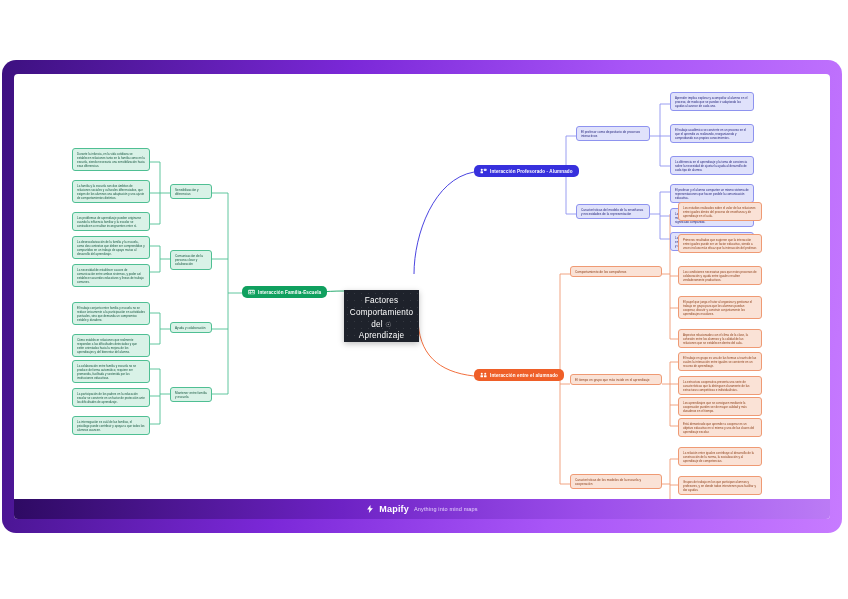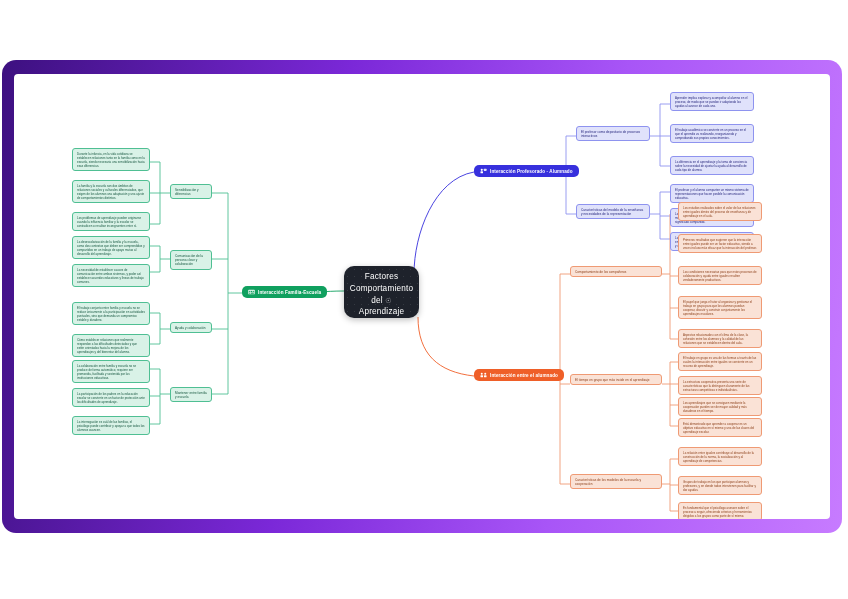--- a/index.html
+++ b/index.html
@@ -14,25 +14,25 @@
     background:linear-gradient(90deg,#2e0a63 0%,#6d22c4 40%,#9b4dea 70%,#bb7bf5 100%);
     display:flex;align-items:center;justify-content:center;gap:5px;}
   .brand{color:#fff;font-size:9px;font-weight:700;letter-spacing:.2px;}
   .tagline{color:#e5d2fb;font-size:5.5px;letter-spacing:.15px;}
   .bolt{width:8px;height:8px;}
 
   svg.links{position:absolute;left:0;top:0;width:100%;height:100%;pointer-events:none;}
 
   .node{position:absolute;box-sizing:border-box;}
 
-  .root{background:#1e222b;border-radius:10px;color:#fff;
+  .root{background:#1e222b;border-radius:0;color:#fff;
     display:flex;flex-direction:column;align-items:center;justify-content:center;
     box-shadow:0 2px 6px rgba(0,0,0,.25);
     background-image:radial-gradient(rgba(255,255,255,.10) 0.5px,transparent 0.6px);
-    background-size:7px 7px;}
+    background-size:7px 7px;margin-top:24px;}
   .root .rlabel{font-size:8.2px;line-height:1.45;text-align:center;letter-spacing:.2px;}
   .folder{width:22px;height:16px;margin-bottom:5px;}
 
   .branch{border-radius:5px;color:#fff;display:flex;align-items:center;gap:3px;
     padding:3px 6px;font-size:4.6px;font-weight:600;letter-spacing:.1px;white-space:nowrap;}
   .branch .bico{width:7px;height:6px;flex:none;}
   .b-green{background:#10a05f;}
   .b-blue{background:#3730dd;}
   .b-orange{background:#ef5f28;}
 
@@ -222,15 +222,22 @@
 
     <div class="node leaf l-orange" style="left:664px;top:278px;width:84px;"><span>El trabajo en grupo es una de las formas a través de las cuales la interacción entre iguales se convierte en un recurso de aprendizaje.</span></div>
     <div class="node leaf l-orange" style="left:664px;top:302px;width:84px;"><span>La estructura cooperativa presenta una serie de características que la distinguen claramente de las estructuras competitivas e individualistas.</span></div>
     <div class="node leaf l-orange" style="left:664px;top:323px;width:84px;"><span>Los aprendizajes que se consiguen mediante la cooperación pueden ser de mayor calidad y más duraderos en el tiempo.</span></div>
     <div class="node leaf l-orange" style="left:664px;top:344px;width:84px;"><span>Está demostrado que aprender a cooperar es un objetivo educativo en sí mismo y una de las claves del aprendizaje escolar.</span></div>
 
     <div class="node leaf l-orange" style="left:664px;top:373px;width:84px;"><span>La relación entre iguales contribuye al desarrollo de la construcción de la norma, la socialización y al aprendizaje de competencias.</span></div>
     <div class="node leaf l-orange" style="left:664px;top:402px;width:84px;"><span>Grupos de trabajo en los que participan alumnos y profesores, y en donde todos intervienen para facilitar y dar ayudas.</span></div>
     <div class="node leaf l-orange" style="left:664px;top:428px;width:84px;"><span>Es fundamental que el psicólogo asesore sobre el proceso a seguir, ofreciendo criterios y herramientas dirigidos a los grupos como parte de sí mismo.</span></div>
 
+    <div class="footer">
+      <svg class="bolt" viewBox="0 0 10 10">
+        <path d="M5.6 0 L1.4 5.6 H4.2 L3.6 10 L8.6 4.2 H5.6 Z" fill="#fff"></path>
+      </svg>
+      <span class="brand">Mapify</span>
+      <span class="tagline">Anything into mind maps</span>
+    </div>
 
   </div>
 </div>
 
 </body></html>

